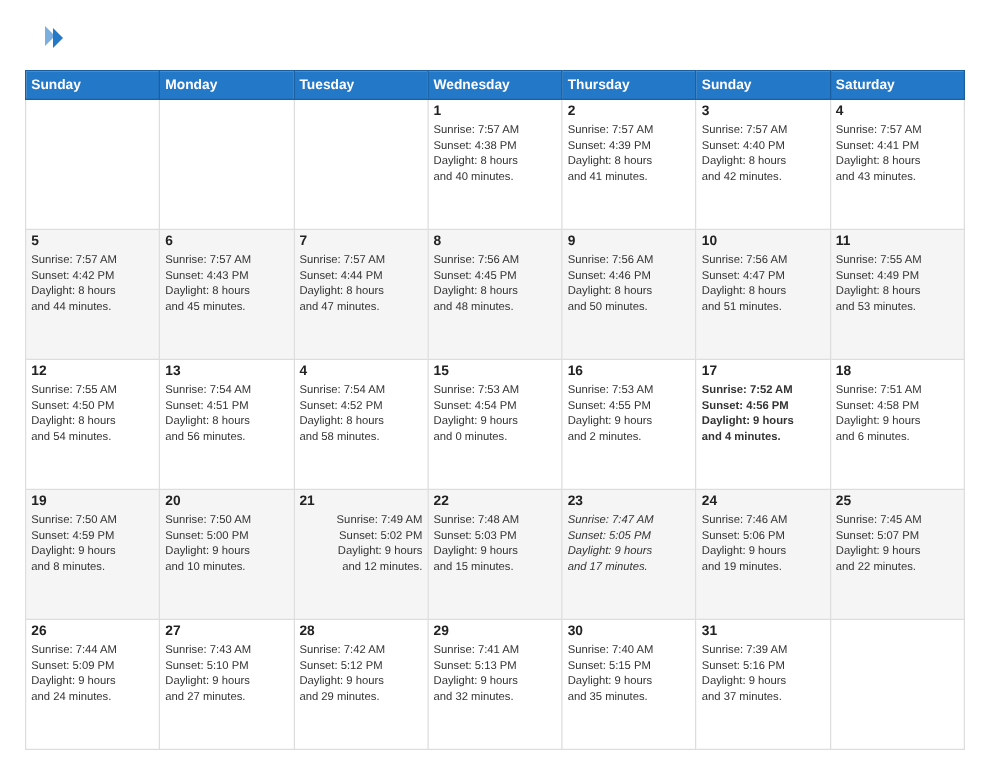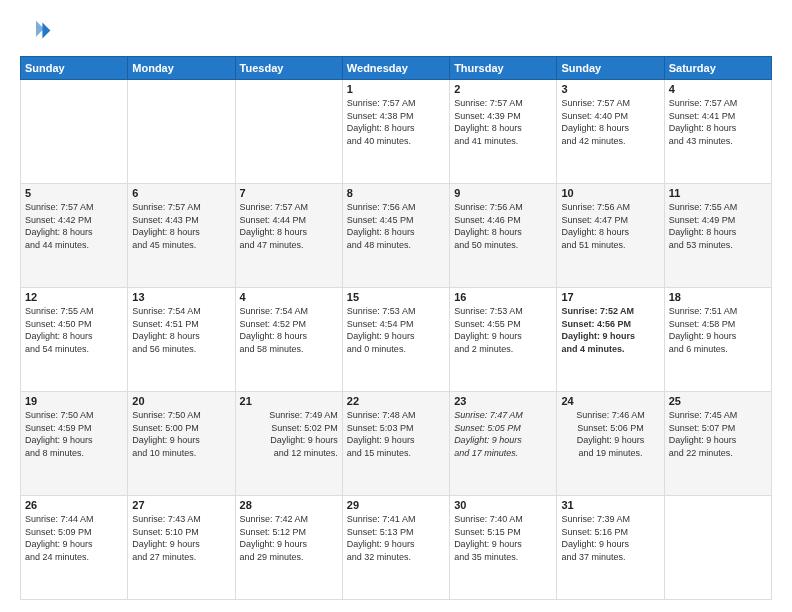--- a/index.html
+++ b/index.html
@@ -300,21 +300,21 @@
           </td>
           <td>
             <span class="day-num">23</span>
             <div class="day-info" style="white-space: pre-line; font-style: italic;">Sunrise: 7:47 AM
 Sunset: 5:05 PM
 Daylight: 9 hours
 and 17 minutes.</div>
           </td>
           <td>
             <span class="day-num">24</span>
-            <div class="day-info" style="white-space: pre-line; text-align: center;">Sunrise: 7:46 AM
+            <div class="day-info" style="white-space: pre-line;">Sunrise: 7:46 AM
 Sunset: 5:06 PM
 Daylight: 9 hours
 and 19 minutes.</div>
           </td>
           <td>
             <span class="day-num">25</span>
             <div class="day-info" style="white-space: pre-line;">Sunrise: 7:45 AM
 Sunset: 5:07 PM
 Daylight: 9 hours
 and 22 minutes.</div>

